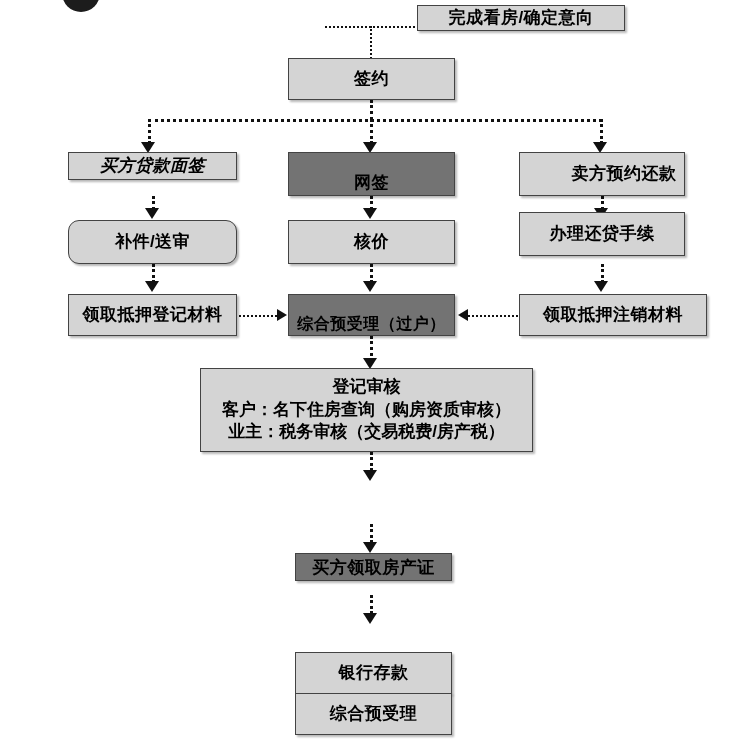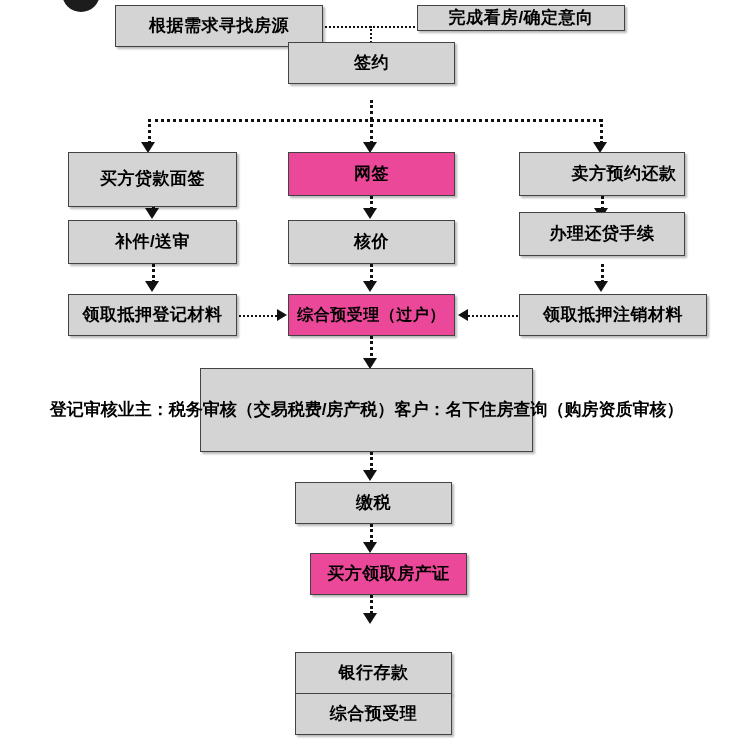--- a/index.html
+++ b/index.html
@@ -30,24 +30,25 @@
     justify-content: center;
     text-align: center;
     font-size: 17px;
     font-weight: bold;
     letter-spacing: 0.5px;
     line-height: 1.35;
     box-shadow: 2px 2px 2px rgba(0,0,0,0.28);
     z-index: 3;
   }
   .node.highlight {
-    background: #ec4899;
+    background: #737373;
+    align-items: flex-end;
   }
   .node.multiline {
-    flex-direction: row;
+    flex-direction: column;
     font-weight: bold;
     letter-spacing: 0;
   }
   .node .ln {
     display: block;
     white-space: nowrap;
   }
   .node.multiline .ln-1 { font-size: 17px; }
   .node.multiline .ln-2,
   .node.multiline .ln-3 { font-size: 17px; }
@@ -115,71 +116,68 @@
     z-index: 4;
   }
 </style>
 </head>
 <body>
 
 <div id="canvas">
 
   <div class="top-disc"></div>
 
-  <div class="node" style="left:115px; top:5px; width:208px; height:42px;">
-    <span class="ln">根据需求寻找房源</span>
-  </div>
 
   <div class="node" style="left:417px; top:5px; width:208px; height:26px;">
     <span class="ln">完成看房/确定意向</span>
   </div>
 
   <div class="h-dot-thin" style="left:325px; top:26px; width:90px;"></div>
 
   <div class="v-dot-thin" style="left:370px; top:26px; height:33px;"></div>
 
-  <div class="node" style="left:288px; top:42px; width:167px; height:42px;">
+  <div class="node" style="left:288px; top:58px; width:167px; height:42px;">
     <span class="ln">签约</span>
   </div>
 
   <div class="v-dot" style="left:370px; top:100px; height:20px;"></div>
 
   <div class="h-dot" style="left:148px; top:119px; width:454px;"></div>
 
   <div class="v-dot" style="left:148px; top:119px; height:25px;"></div>
   <div class="arrow-down" style="left:141px; top:142px;"></div>
 
   <div class="v-dot" style="left:370px; top:119px; height:25px;"></div>
   <div class="arrow-down" style="left:363px; top:142px;"></div>
 
   <div class="v-dot" style="left:600px; top:119px; height:25px;"></div>
   <div class="arrow-down" style="left:593px; top:142px;"></div>
 
-  <div class="node" style="left:68px; top:152px; width:169px; height:55px;">
+  <div class="node" style="left:68px; top:152px; width:169px; height:28px;font-style:italic;">
     <span class="ln">买方贷款面签</span>
   </div>
 
   <div class="node highlight" style="left:288px; top:152px; width:167px; height:44px;">
     <span class="ln">网签</span>
   </div>
 
   <div class="node" style="left:519px; top:152px; width:166px; height:44px;padding-left:44px;">
     <span class="ln">卖方预约还款</span>
   </div>
 
   <div class="v-dot" style="left:152px; top:196px; height:14px;"></div>
   <div class="arrow-down" style="left:145px; top:208px;"></div>
 
   <div class="v-dot" style="left:370px; top:196px; height:14px;"></div>
   <div class="arrow-down" style="left:363px; top:208px;"></div>
 
   <div class="v-dot" style="left:601px; top:196px; height:14px;"></div>
   <div class="arrow-down" style="left:594px; top:208px;"></div>
 
-  <div class="node" style="left:68px; top:220px; width:169px; height:44px;">
+  <div class="node" style="left:68px; top:220px; width:169px; height:44px;border-radius:11px;">
     <span class="ln">补件/送审</span>
   </div>
 
   <div class="node" style="left:288px; top:220px; width:167px; height:44px;">
     <span class="ln">核价</span>
   </div>
 
   <div class="node" style="left:519px; top:212px; width:166px; height:44px;">
     <span class="ln">办理还贷手续</span>
   </div>
@@ -209,35 +207,32 @@
   <div class="arrow-right" style="left:277px; top:309px;"></div>
 
   <div class="h-dot-thin" style="left:468px; top:315px; width:50px;"></div>
   <div class="arrow-left" style="left:458px; top:309px;"></div>
 
   <div class="v-dot" style="left:370px; top:336px; height:26px;"></div>
   <div class="arrow-down" style="left:363px; top:358px;"></div>
 
   <div class="node multiline" style="left:200px; top:368px; width:333px; height:84px;">
     <span class="ln ln-1">登记审核</span>
+    <span class="ln ln-2">客户：名下住房查询（购房资质审核）</span>
     <span class="ln ln-3">业主：税务审核（交易税费/房产税）</span>
-    <span class="ln ln-2">客户：名下住房查询（购房资质审核）</span>
   </div>
 
   <div class="v-dot" style="left:370px; top:452px; height:19px;"></div>
   <div class="arrow-down" style="left:363px; top:470px;"></div>
 
-  <div class="node" style="left:295px; top:482px; width:157px; height:42px;">
-    <span class="ln">缴税</span>
-  </div>
 
   <div class="v-dot" style="left:370px; top:524px; height:19px;"></div>
   <div class="arrow-down" style="left:363px; top:542px;"></div>
 
-  <div class="node highlight" style="left:310px; top:553px; width:157px; height:42px;">
+  <div class="node highlight" style="left:295px; top:553px; width:157px; height:28px;">
     <span class="ln">买方领取房产证</span>
   </div>
 
   <div class="v-dot" style="left:370px; top:595px; height:19px;"></div>
   <div class="arrow-down" style="left:363px; top:613px;"></div>
 
   <div class="node" style="left:295px; top:623px; width:157px; height:42px;margin-top:29px;">
     <span class="ln">银行存款</span>
   </div>
 

